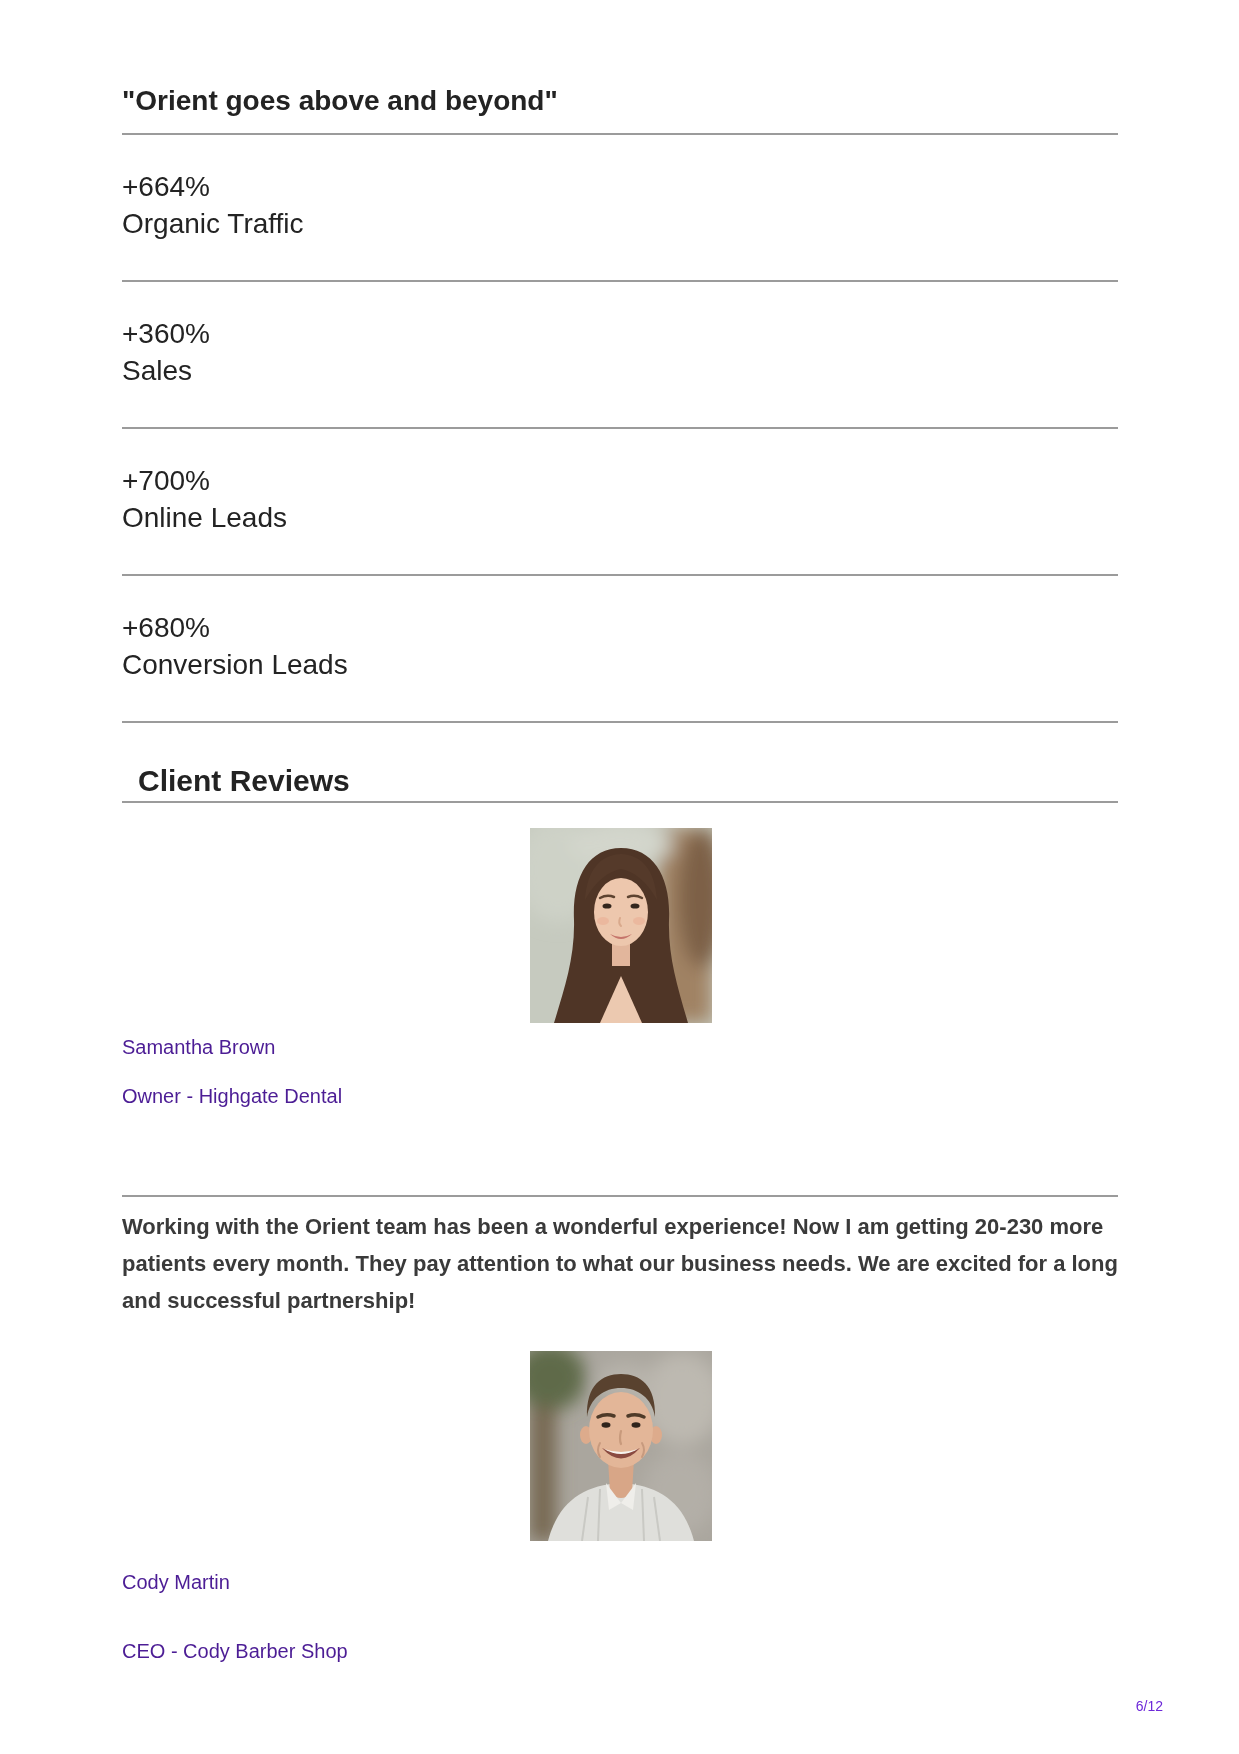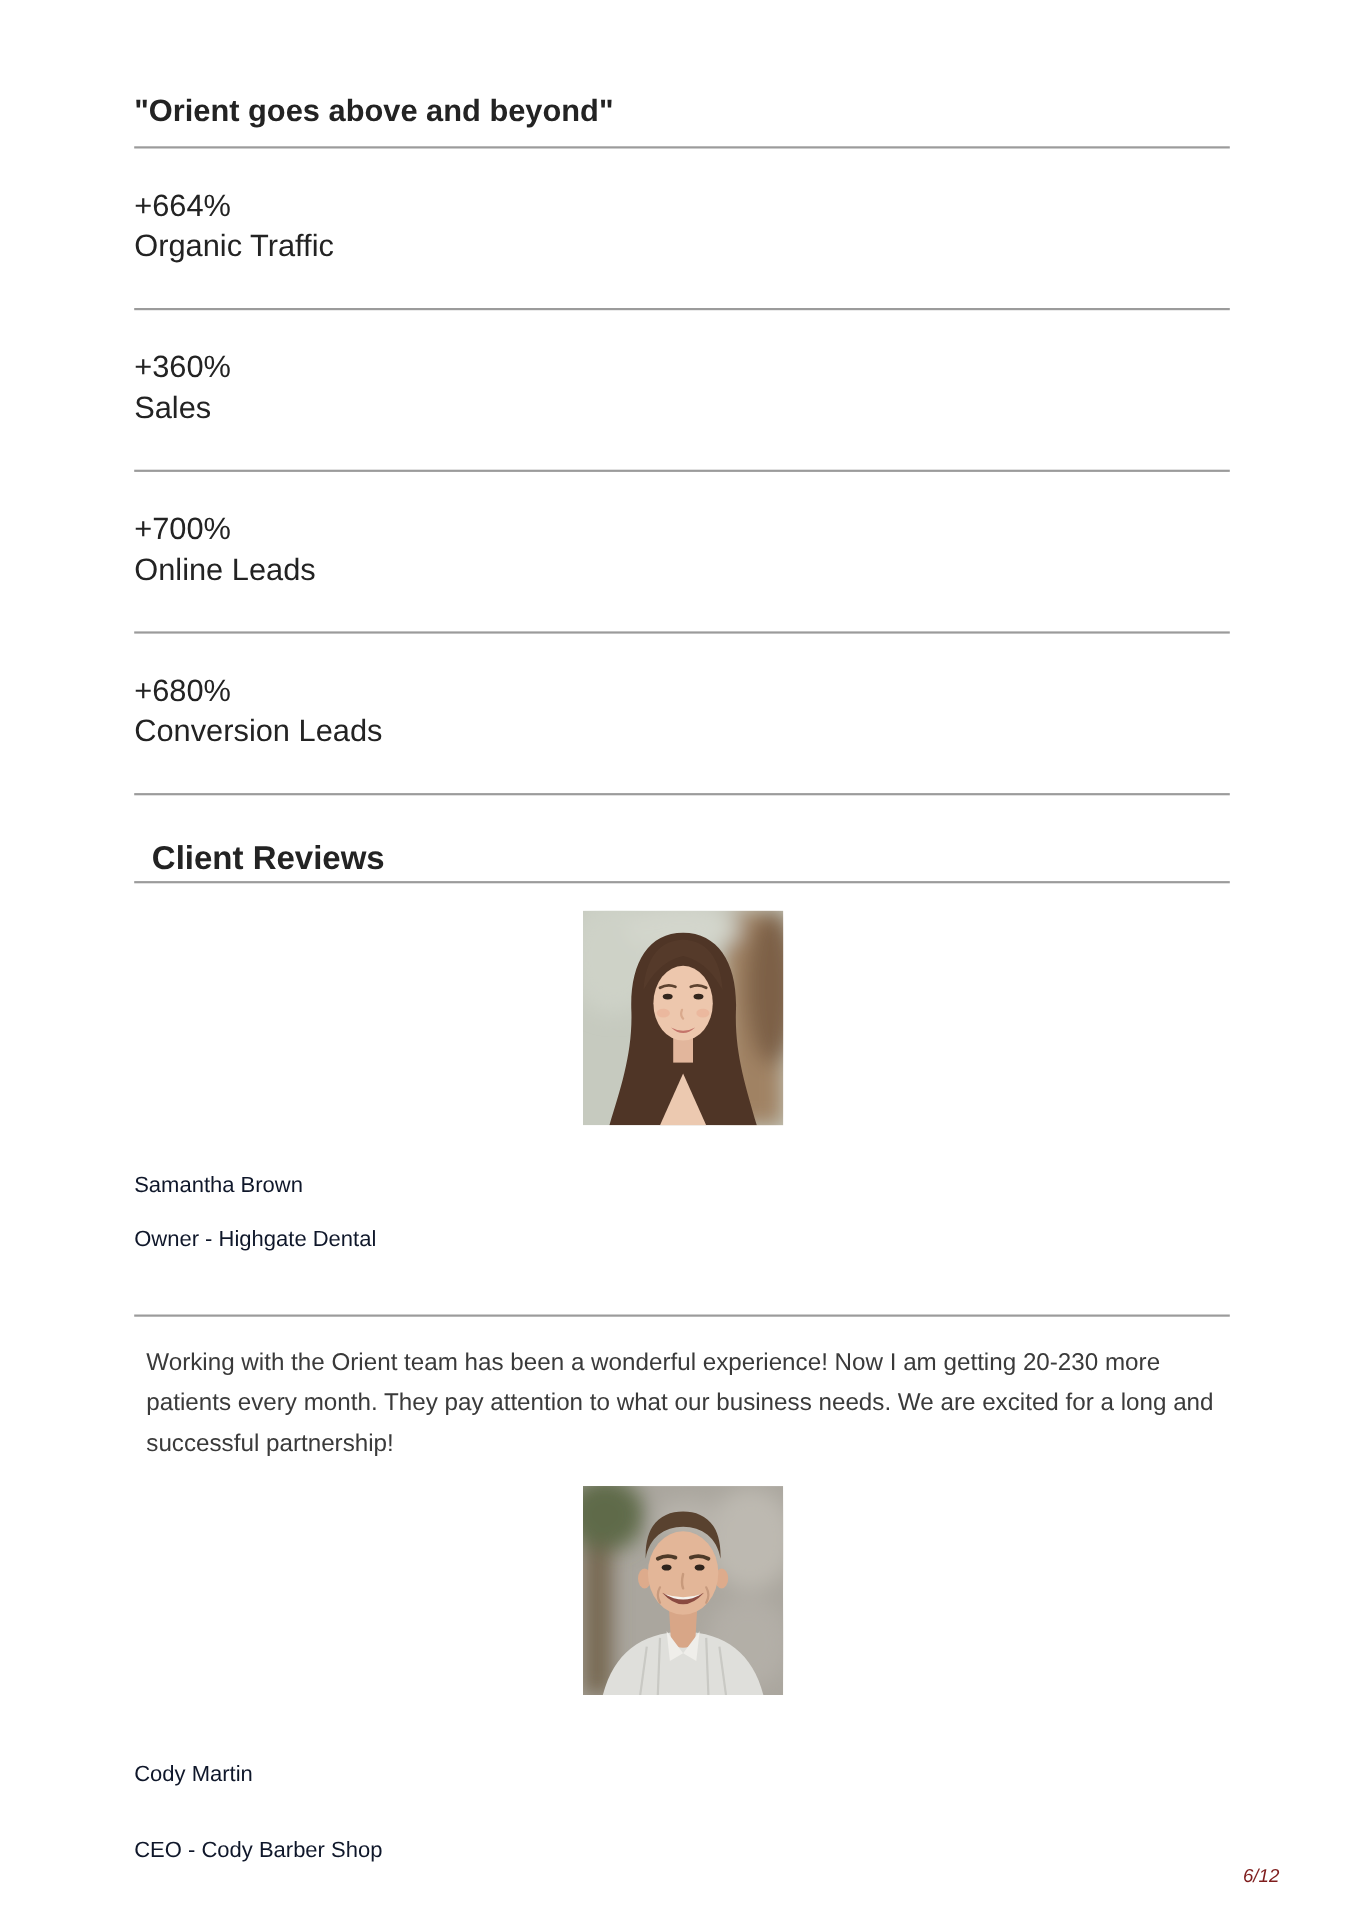--- a/index.html
+++ b/index.html
@@ -44,46 +44,45 @@
     font-size: 30px;
     line-height: 36px;
     font-weight: bold;
     color: #232323;
   }
   .caption {
     position: absolute;
     left: 122px;
     font-size: 20px;
     line-height: 24px;
-    color: #0f172a;
-    margin-top: 31px;
+    color: #4c1d95;
   }
   .quote-text {
     position: absolute;
     left: 122px;
     top: 1208px;
     width: 1000px;
-    margin: 11px;
+    margin: 0;
     font-size: 22px;
     line-height: 37px;
     color: #3a3a3a;
+    font-weight: bold;
   }
   .photo {
     position: absolute;
     left: 530px;
     line-height: 0;
   }
   .page-number {
     position: absolute;
     right: 76px;
     top: 1696px;
-    font-size: 17px;
+    font-size: 14px;
     line-height: 20px;
-    color: #7f1d1d;
-    font-style: italic;
+    color: #6d28d9;
   }
 </style>
 </head>
 <body>
 
 <div class="page">
 
   <h1 class="headline">"Orient goes above and beyond"</h1>
   <div class="rule" style="top:133px"></div>
 

